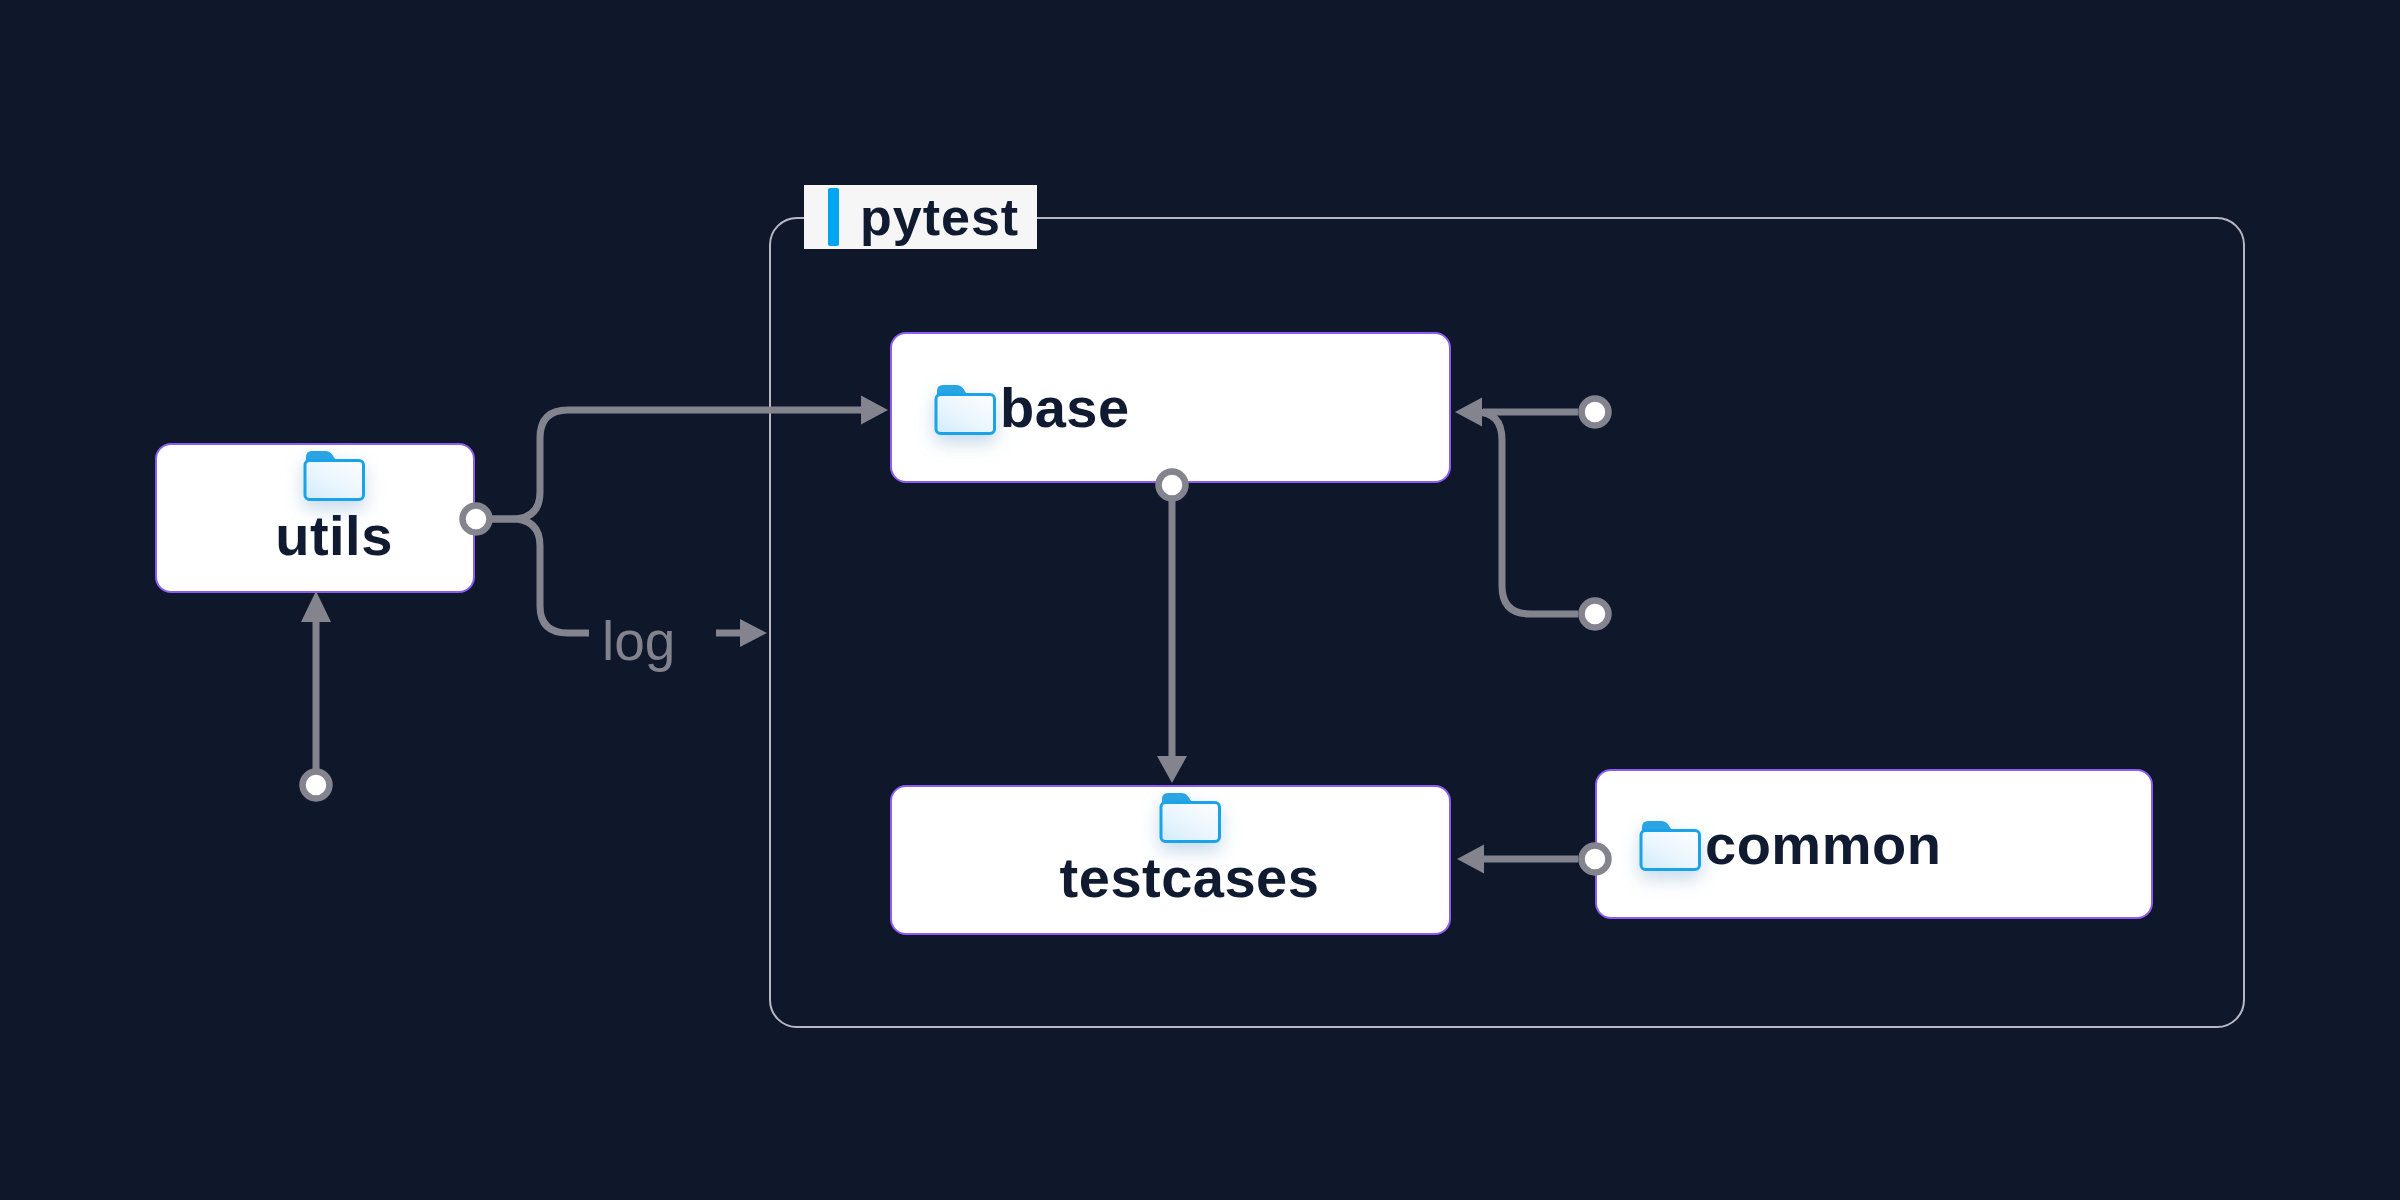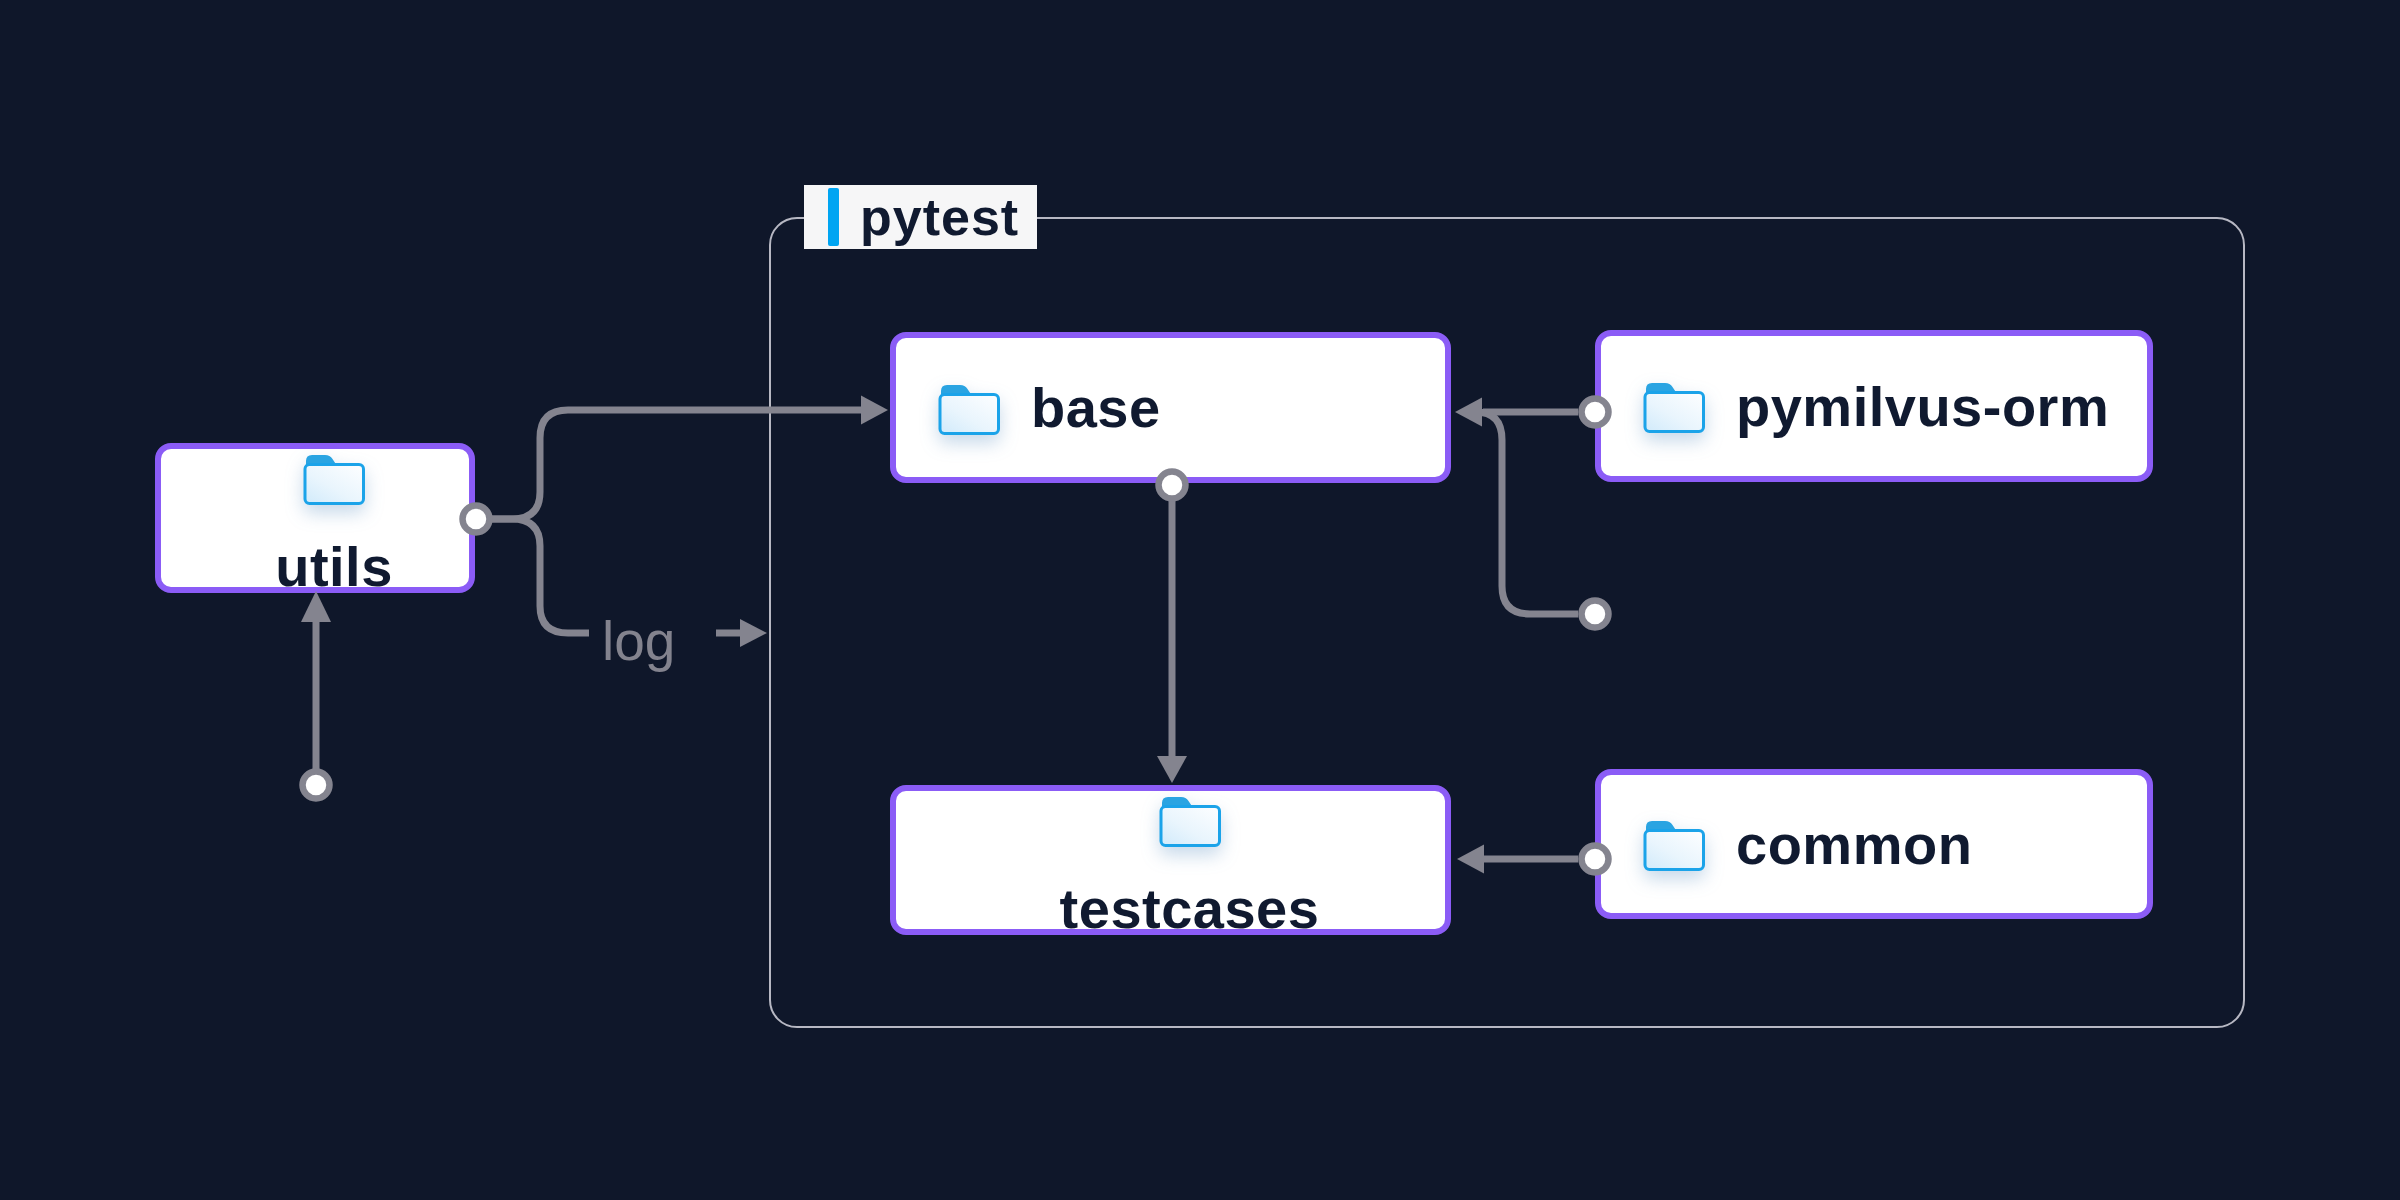--- a/index.html
+++ b/index.html
@@ -14,22 +14,22 @@
   }
   .group-label{
     position:absolute;left:804px;top:185px;height:64px;z-index:3;
     display:flex;align-items:center;gap:21px;padding:0 18px 0 24px;
     background:#f6f6f7;
   }
   .group-label .bar{width:11px;height:58px;background:#00a5f2;border-radius:2px;flex:none;}
   .group-label .gtext{font-size:52px;font-weight:700;color:#101a30;letter-spacing:1px;}
   
   .node{
-    position:absolute;display:flex;align-items:center;gap:27px;
-    background:#ffffff;border:6px solid #8b5cf6;border-radius:16px;
+    position:absolute;display:flex;align-items:center;
+    background:#ffffff;border:2px solid #8b5cf6;border-radius:16px;
     padding-left:38px;box-sizing:border-box;z-index:2;
   }
   .nlabel{font-size:56px;font-weight:700;color:#101a30;letter-spacing:.5px;white-space:nowrap;}
   .folder{width:70px;height:58px;flex:none;filter:drop-shadow(0 8px 9px rgba(55,120,180,.28));}
   
   .wires{position:absolute;left:0;top:0;z-index:4;pointer-events:none;}
   .edge-log-label{
     position:absolute;left:602px;top:614px;z-index:4;
     font-size:55px;font-weight:400;color:#83838e;line-height:1;
   }
@@ -65,27 +65,20 @@
 
 
   <div class="node" style="left:890px;top:332px;width:561px;height:151px;">
     <svg class="folder" viewBox="0 0 70 58">
       <path d="M7 26 V12 Q7 6 13 6 H26 Q31 6 33.5 10 L38.5 17.5 L40 26 Z" fill="#2aa4e2"></path>
       <rect x="6" y="15.5" width="58.5" height="39" rx="4.5" fill="url(#fgrad)" stroke="#1ba3e9" stroke-width="3"></rect>
     </svg>
     <span class="nlabel">base</span>
   </div>
 
-  <div class="node" style="left:1595px;top:330px;width:558px;height:152px;">
-    <svg class="folder" viewBox="0 0 70 58">
-      <path d="M7 26 V12 Q7 6 13 6 H26 Q31 6 33.5 10 L38.5 17.5 L40 26 Z" fill="#2aa4e2"></path>
-      <rect x="6" y="15.5" width="58.5" height="39" rx="4.5" fill="url(#fgrad)" stroke="#1ba3e9" stroke-width="3"></rect>
-    </svg>
-    <span class="nlabel">pymilvus-orm</span>
-  </div>
 
 
   <div class="node" style="left:890px;top:785px;width:561px;height:150px;flex-direction:column;">
     <svg class="folder" viewBox="0 0 70 58">
       <path d="M7 26 V12 Q7 6 13 6 H26 Q31 6 33.5 10 L38.5 17.5 L40 26 Z" fill="#2aa4e2"></path>
       <rect x="6" y="15.5" width="58.5" height="39" rx="4.5" fill="url(#fgrad)" stroke="#1ba3e9" stroke-width="3"></rect>
     </svg>
     <span class="nlabel">testcases</span>
   </div>
 

